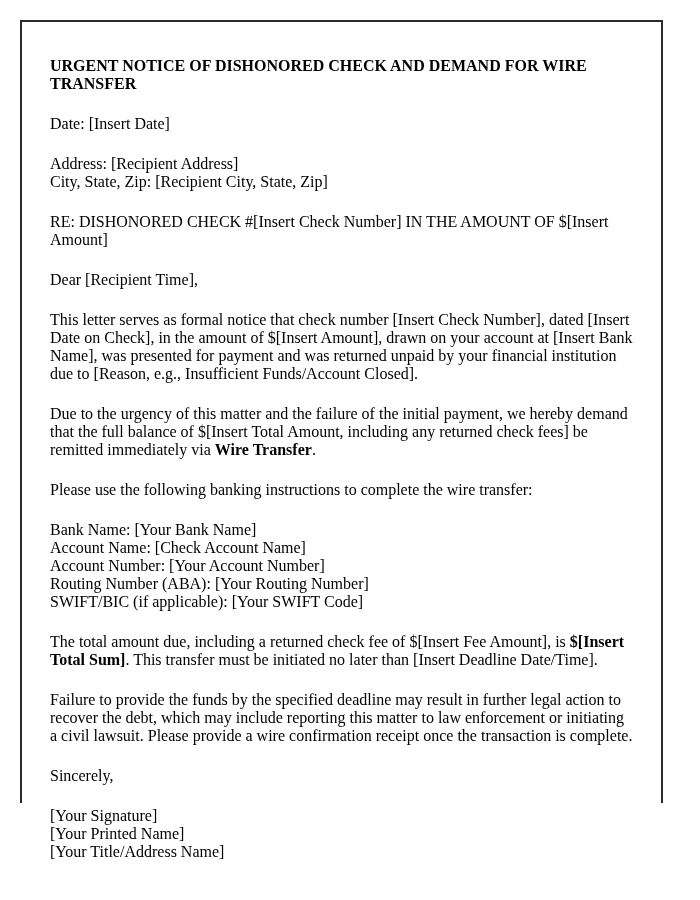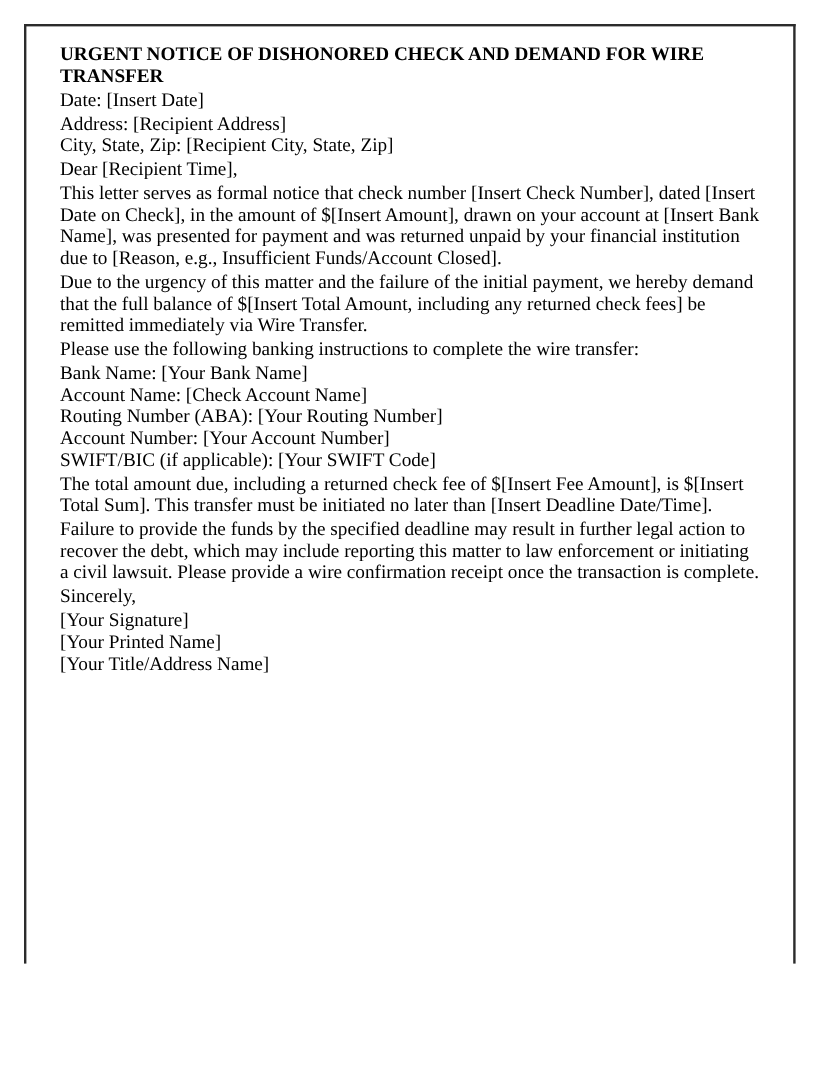--- a/index.html
+++ b/index.html
@@ -22,60 +22,61 @@
     width: 643px;
     height: 783px;
     box-sizing: border-box;
     border: 2px solid #2b2b2b;
     border-bottom: none;
     padding: 13px 28px 0 28px;
     line-height: 18px;
     overflow: visible;
   }
   .letter-box p {
-    margin: 2px 0;
+    margin: 22px 0;
   }
   .title {
     font-weight: bold;
   }
   .line {
     display: block;
   }
   .b {
-    font-weight: normal;
+    font-weight: bold;
   }
 </style>
 </head>
 <body>
 
 <div class="letter-box">
 
   <p class="title">URGENT NOTICE OF DISHONORED CHECK AND DEMAND FOR WIRE TRANSFER</p>
 
   <p>Date: [Insert Date]</p>
 
   <p>
     <span class="line">Address: [Recipient Address]</span>
     <span class="line">City, State, Zip: [Recipient City, State, Zip]</span>
   </p>
 
+  <p>RE: DISHONORED CHECK #[Insert Check Number] IN THE AMOUNT OF $[Insert Amount]</p>
 
   <p>Dear [Recipient Time],</p>
 
   <p>This letter serves as formal notice that check number [Insert Check Number], dated [Insert Date on Check], in the amount of $[Insert Amount], drawn on your account at [Insert Bank Name], was presented for payment and was returned unpaid by your financial institution due to [Reason, e.g., Insufficient Funds/Account Closed].</p>
 
   <p><span>Due to the urgency of this matter and the failure of the initial payment, we hereby demand that the full balance of $[Insert Total Amount, including any returned check fees] be remitted immediately via </span><span class="b">Wire Transfer</span><span>.</span></p>
 
   <p>Please use the following banking instructions to complete the wire transfer:</p>
 
   <p>
     <span class="line">Bank Name: [Your Bank Name]</span>
     <span class="line">Account Name: [Check Account Name]</span>
+    <span class="line">Account Number: [Your Account Number]</span>
     <span class="line">Routing Number (ABA): [Your Routing Number]</span>
-    <span class="line">Account Number: [Your Account Number]</span>
     <span class="line">SWIFT/BIC (if applicable): [Your SWIFT Code]</span>
   </p>
 
   <p><span>The total amount due, including a returned check fee of $[Insert Fee Amount], is </span><span class="b">$[Insert Total Sum]</span><span>. This transfer must be initiated no later than [Insert Deadline Date/Time].</span></p>
 
   <p>Failure to provide the funds by the specified deadline may result in further legal action to recover the debt, which may include reporting this matter to law enforcement or initiating a civil lawsuit. Please provide a wire confirmation receipt once the transaction is complete.</p>
 
   <p>Sincerely,</p>
 
   <p>

